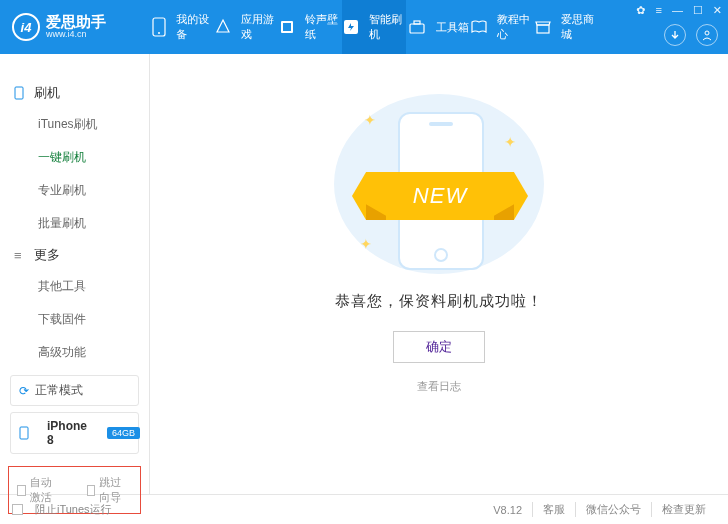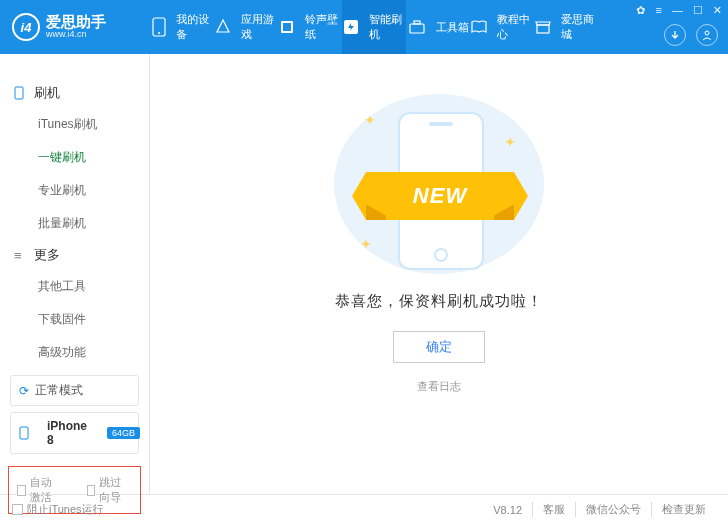--- a/index.html
+++ b/index.html
@@ -31,30 +31,30 @@
 .cap-badge{background:#1b8fe6;color:#fff;font-size:9px;padding:1px 5px;border-radius:2px;margin-left:2px}
 .opts{border:1.5px solid #e74c3c;margin:4px 8px 8px;padding:8px;display:flex;gap:24px}
 .opts label{display:flex;align-items:center;gap:4px;color:#999;font-size:11px}
 .chk{width:11px;height:11px;border:1px solid #bbb;background:#fff}
 .main{flex:1;position:relative;display:flex;flex-direction:column;align-items:center;padding-top:40px}
 .illust{width:210px;height:180px;position:relative;margin-bottom:18px}
 .halo{position:absolute;inset:0;border-radius:50%;background:#e8f3fc}
 .phone{position:absolute;left:64px;top:18px;width:86px;height:158px;background:#fff;border:2px solid #cfe7fb;border-radius:12px;z-index:2}
 .phone-notch{position:absolute;top:8px;left:50%;transform:translateX(-50%);width:24px;height:4px;background:#cfe7fb;border-radius:2px}
 .phone-home{position:absolute;bottom:6px;left:50%;transform:translateX(-50%);width:14px;height:14px;border:2px solid #cfe7fb;border-radius:50%}
-.ribbon{position:absolute;top:78px;left:18px;width:176px;height:48px;background:#ffc107;z-index:3;display:flex;align-items:center;justify-content:center;color:#fff;font-weight:bold;font-size:22px;font-style:italic;letter-spacing:1px;clip-path:polygon(8% 0,92% 0,100% 50%,92% 100%,8% 100%,0 50%)}
+.ribbon{position:absolute;top:78px;left:18px;width:176px;height:48px;background:#ffc107;z-index:3;display:flex;align-items:center;justify-content:center;color:#fff;font-weight:normal;font-size:22px;font-style:italic;letter-spacing:1px;clip-path:polygon(8% 0,92% 0,100% 50%,92% 100%,8% 100%,0 50%)}
 .ribbon:before,.ribbon:after{content:"";position:absolute;width:20px;height:36px;background:#e8a100;top:38px;z-index:-1}
 .ribbon:before{left:14px;transform:skewY(30deg)}
 .ribbon:after{right:14px;transform:skewY(-30deg)}
 .spark{position:absolute;color:#ffd65e;font-size:14px}
 .msg{font-size:15px;color:#333;margin-bottom:20px;letter-spacing:1px}
-.ok-btn{border:1px solid #ccc;background:#fff;padding:6px 32px;font-size:13px;color:#3b82f6;cursor:pointer;margin-bottom:16px}
+.ok-btn{border:1px solid #ccc;background:#fff;padding:6px 32px;font-size:13px;color:#4c1d95;cursor:pointer;margin-bottom:16px}
 .loglink{font-size:11px;color:#999;cursor:pointer}
 .footer{height:30px;border-top:1px solid #e5e5e5;display:flex;align-items:center;padding:0 12px;font-size:11px;color:#888}
-.footer label{display:flex;align-items:center;gap:4px}
+.footer label{display:flex;align-items:center;gap:12px}
 .f-spacer{flex:1}
 .footer .seg{padding:0 10px;border-left:1px solid #ddd;cursor:pointer}
 .footer .seg:first-of-type{border-left:none}
 svg{display:block}
 </style>
 </head>
 <body>
 
 <div class="header">
   <div class="logo">

